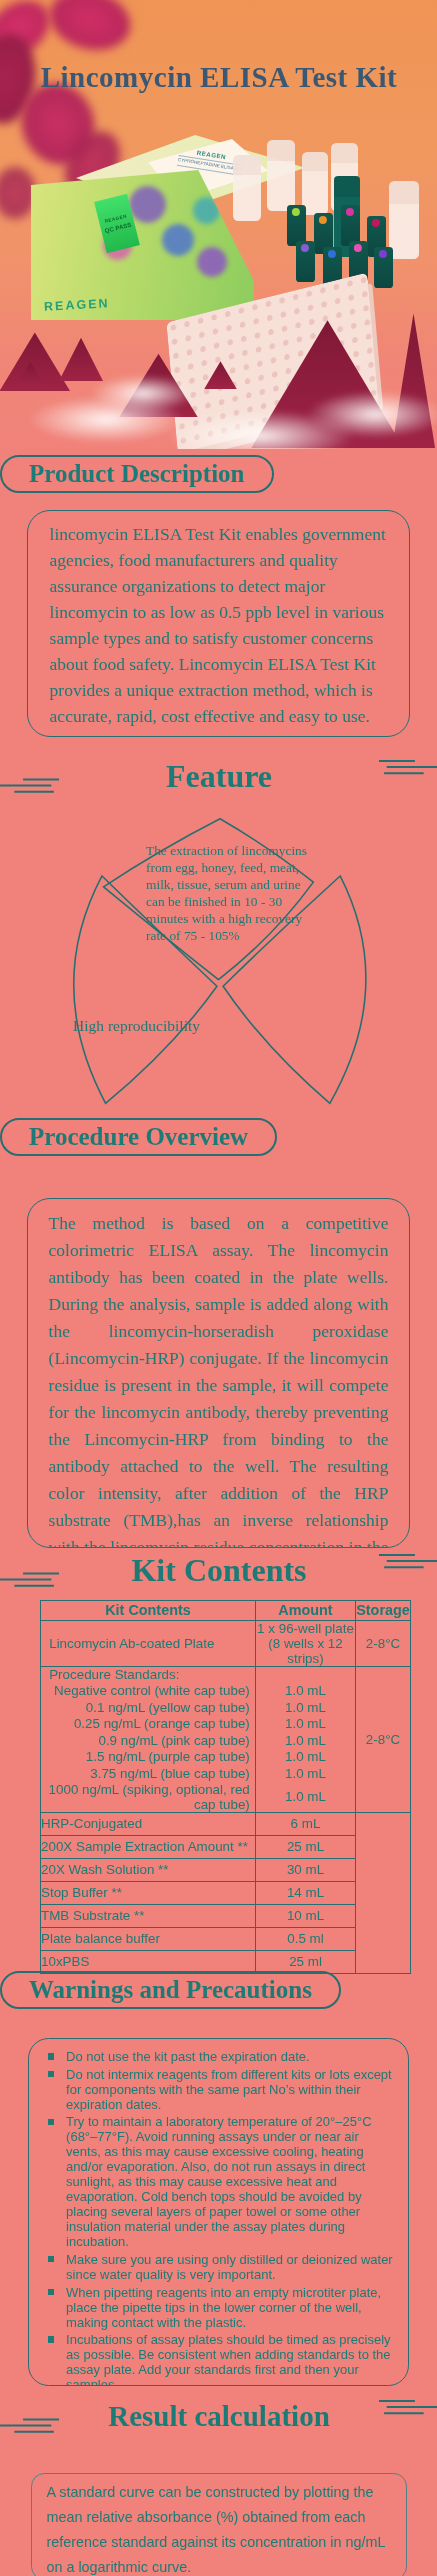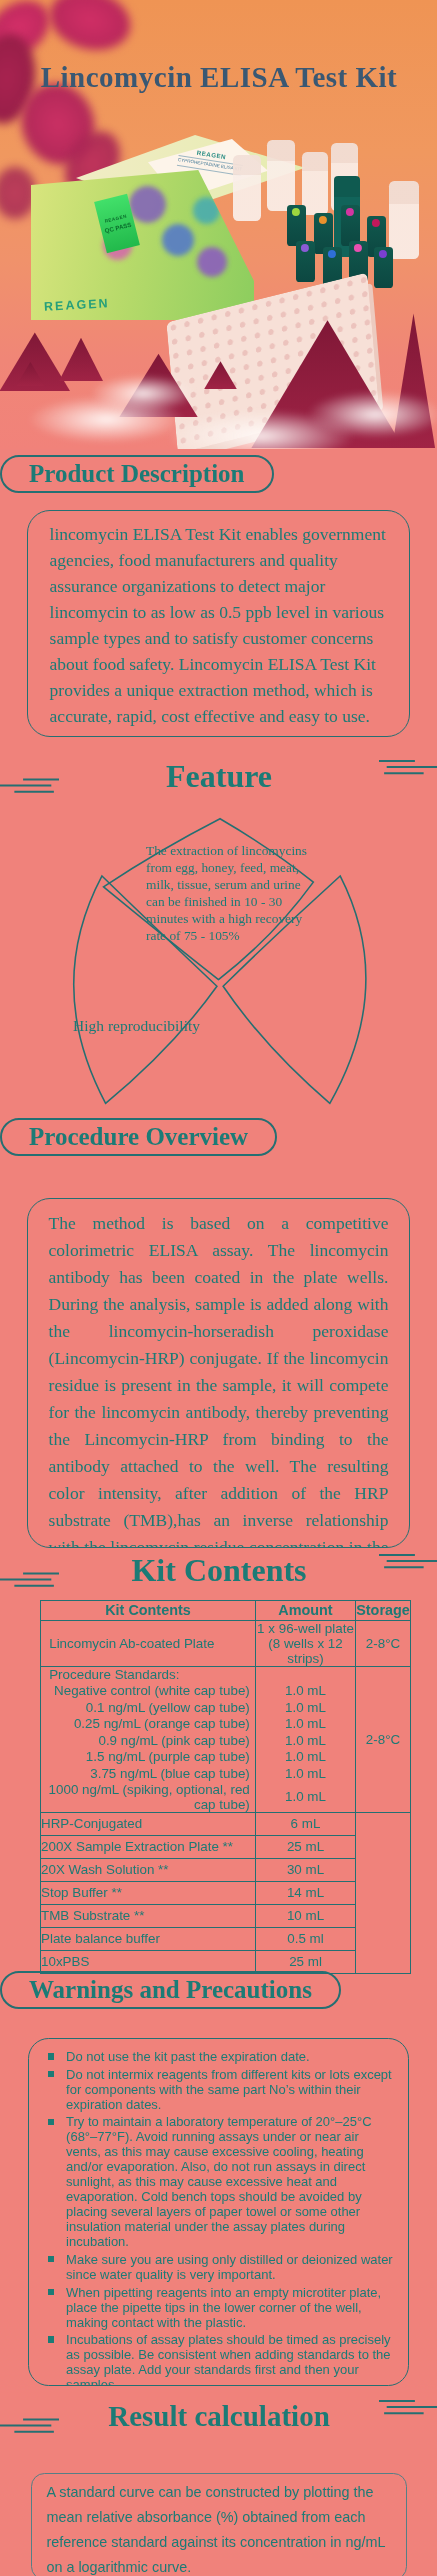--- a/index.html
+++ b/index.html
@@ -289,21 +289,21 @@
   <tr class="srow">
         <td class="nr cf">1000 ng/mL (spiking,  optional,  red  cap tube)</td>
         <td class="amt cf">1.0 mL</td>
       </tr>
   <tr class="rrow">
     <td class="nc">HRP-Conjugated</td>
     <td class="amt">6 mL</td>
     <td class="stor" rowspan="7"></td>
   </tr>
   <tr class="rrow">
-        <td class="nc">200X Sample  Extraction Plate **</td>
+        <td class="nc">200X Sample  Extraction Amount **</td>
         <td class="amt">25 mL</td>
       </tr>
   <tr class="rrow">
         <td class="nc">20X Wash  Solution **</td>
         <td class="amt">30 mL</td>
       </tr>
   <tr class="rrow">
         <td class="nc">Stop Buffer **</td>
         <td class="amt">14 mL</td>
       </tr>

